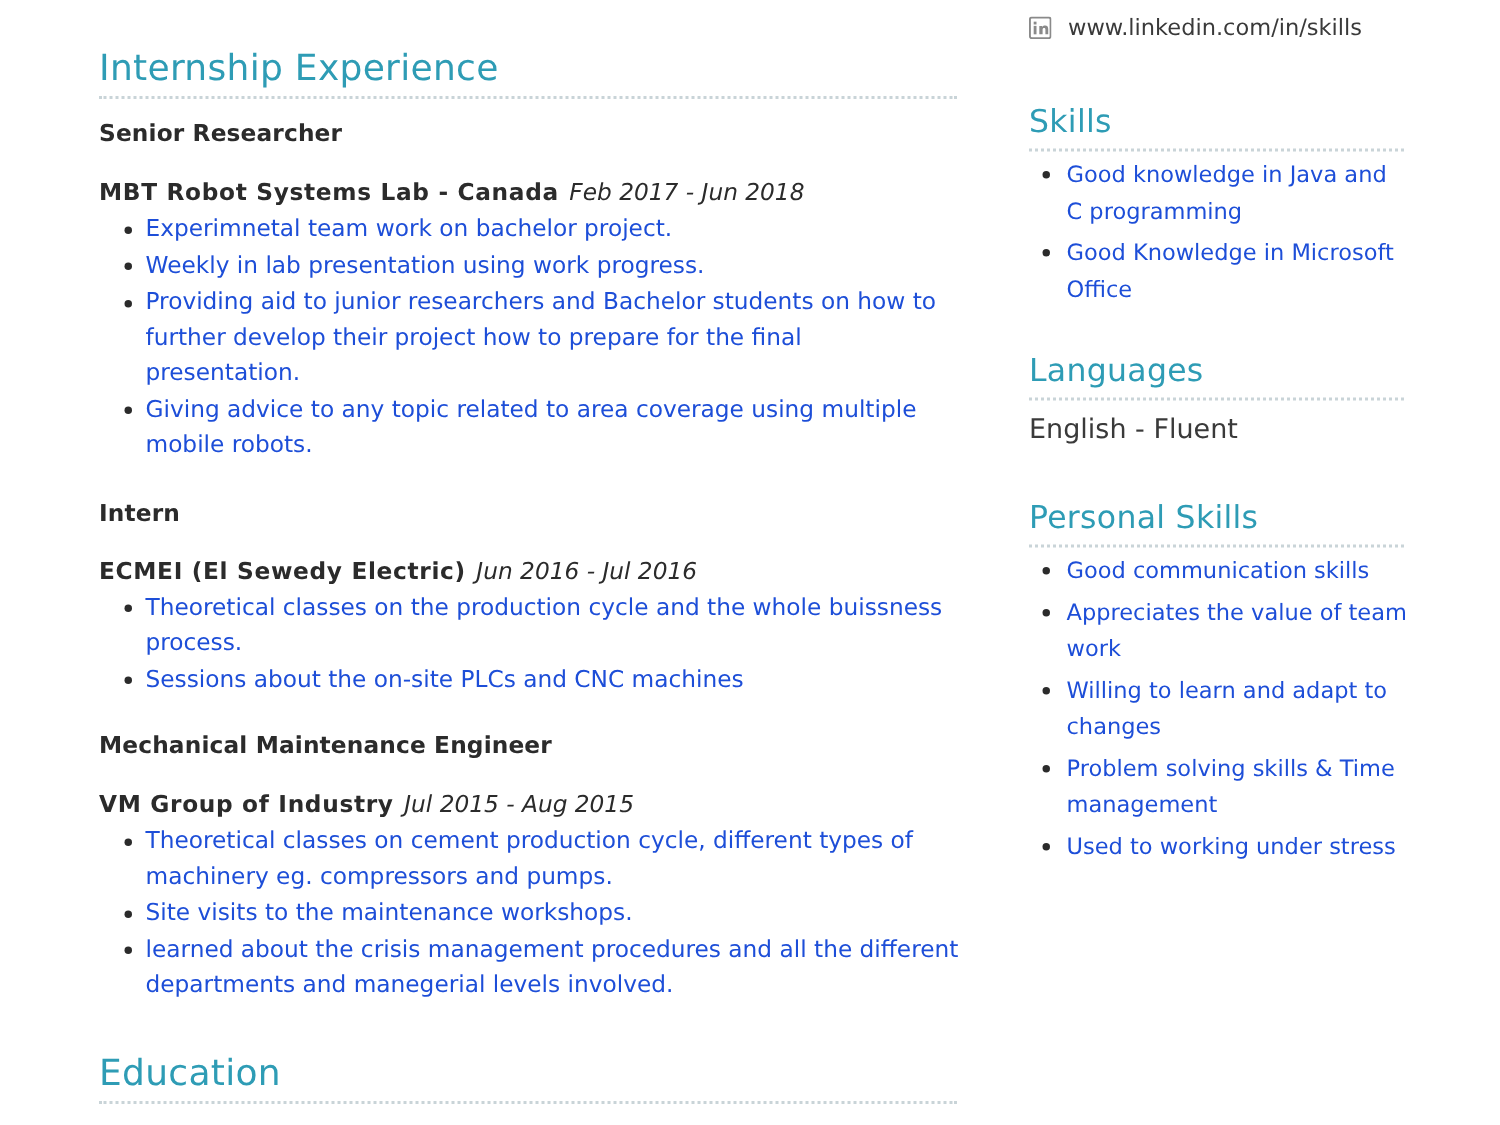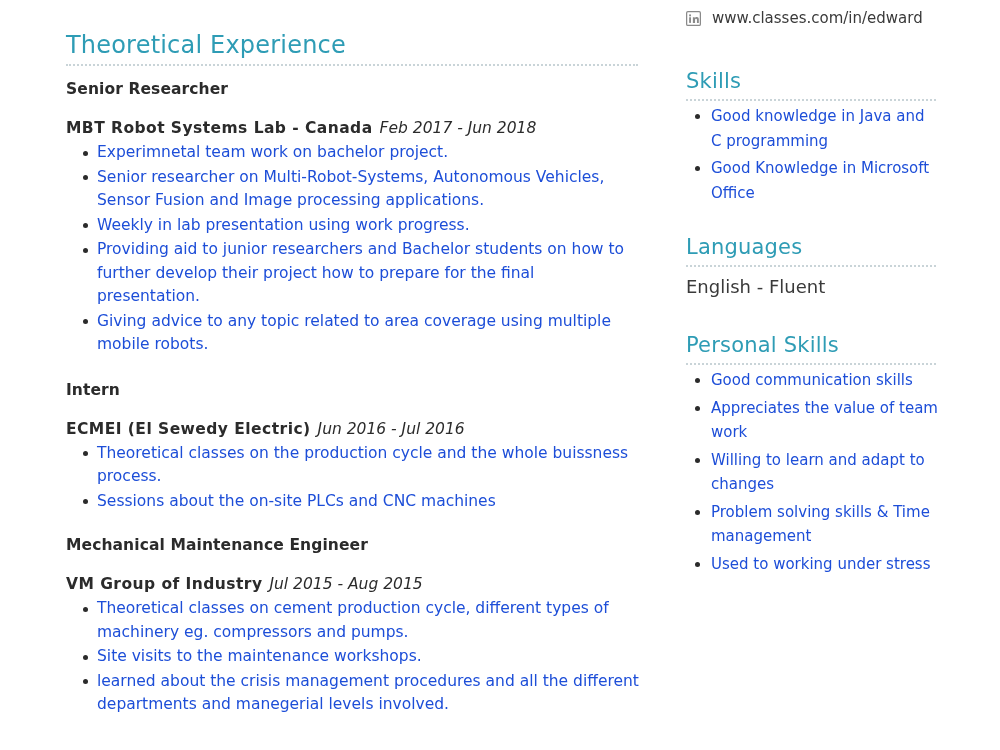--- a/index.html
+++ b/index.html
@@ -157,31 +157,30 @@
   .list-gap-side { margin-top: 7px; }
 </style>
 </head>
 <body>
 
 <div class="page">
 
   <div class="col-main">
 
     <div class="sec-block-main">
-      <div class="sec-head">Theoretical Experience</div>
+      <div class="sec-head">Internship Experience</div>
       <div class="divider"></div>
 
       <div class="job" style="margin-top:13px;">
         <div class="job-title">Senior Researcher</div>
         <div class="job-company-line">
           <span class="job-company">MBT Robot Systems Lab - Canada</span><span class="job-dates">Feb 2017 - Jun 2018</span>
         </div>
         <ul class="bullets">
           <li>Experimnetal team work on bachelor project.</li>
-          <li>Senior researcher on Multi-Robot-Systems, Autonomous Vehicles, Sensor Fusion and Image processing applications.</li>
           <li>Weekly in lab presentation using work progress.</li>
           <li>Providing aid to junior researchers and Bachelor students on how to further develop their project how to prepare for the final presentation.</li>
           <li>Giving advice to any topic related to area coverage using multiple mobile robots.</li>
         </ul>
       </div>
 
       <div class="job" style="margin-top:23px;">
         <div class="job-title">Intern</div>
         <div class="job-company-line">
           <span class="job-company">ECMEI (El Sewedy Electric)</span><span class="job-dates">Jun 2016 - Jul 2016</span>
@@ -216,21 +215,21 @@
 
     <div class="contact-row" style="margin-top:6px;">
       <span class="contact-icon">
         <svg width="15" height="15" viewBox="0 0 24 24" aria-hidden="true">
           <rect x="1" y="1" width="22" height="22" rx="2" ry="2" fill="none" stroke="#8a8a8a" stroke-width="2"></rect>
           <rect x="5" y="10" width="3" height="9" fill="#8a8a8a"></rect>
           <rect x="5" y="5.5" width="3" height="3" fill="#8a8a8a"></rect>
           <path d="M11 10 h3 v1.3 c0.7,-1.2 2.1,-1.6 3.3,-1.6 c2,0 3.2,1.2 3.2,3.6 V19 h-3 v-5 c0,-1.2 -0.4,-1.8 -1.4,-1.8 c-1,0 -1.6,0.7 -1.6,1.9 V19 h-3.5 z" fill="#8a8a8a"></path>
         </svg>
       </span>
-      <span class="contact-text">www.classes.com/in/edward</span>
+      <span class="contact-text">www.linkedin.com/in/skills</span>
     </div>
 
     <div class="sec-block-side first">
       <div class="sec-head">Skills</div>
       <div class="divider"></div>
       <ul class="bullets list-gap-side">
         <li>Good knowledge in Java and C programming</li>
         <li>Good Knowledge in Microsoft Office</li>
       </ul>
     </div>

